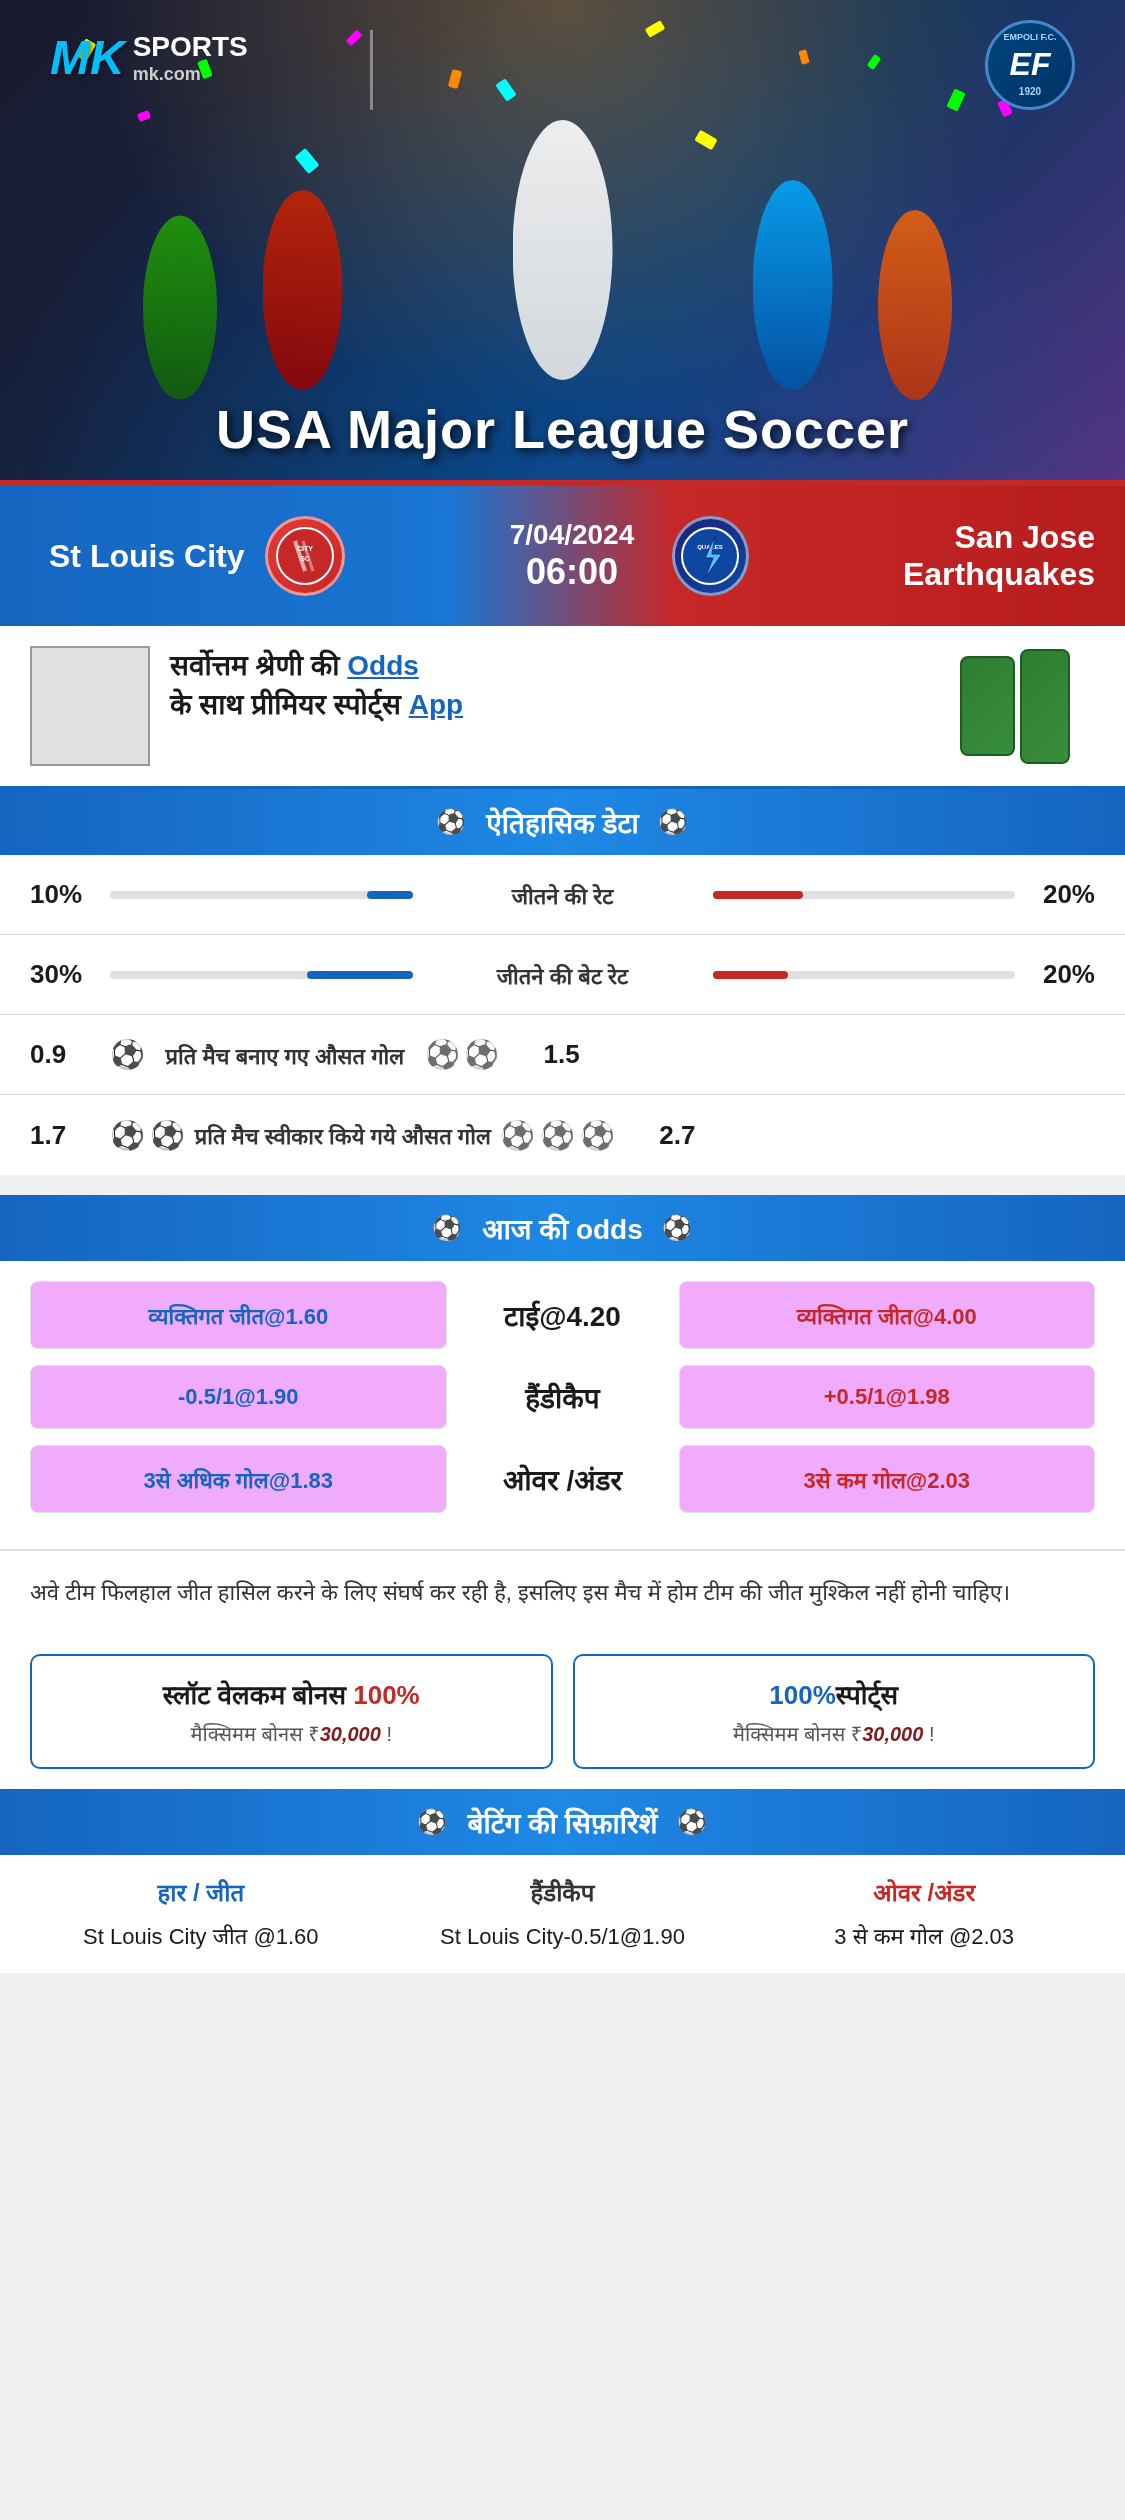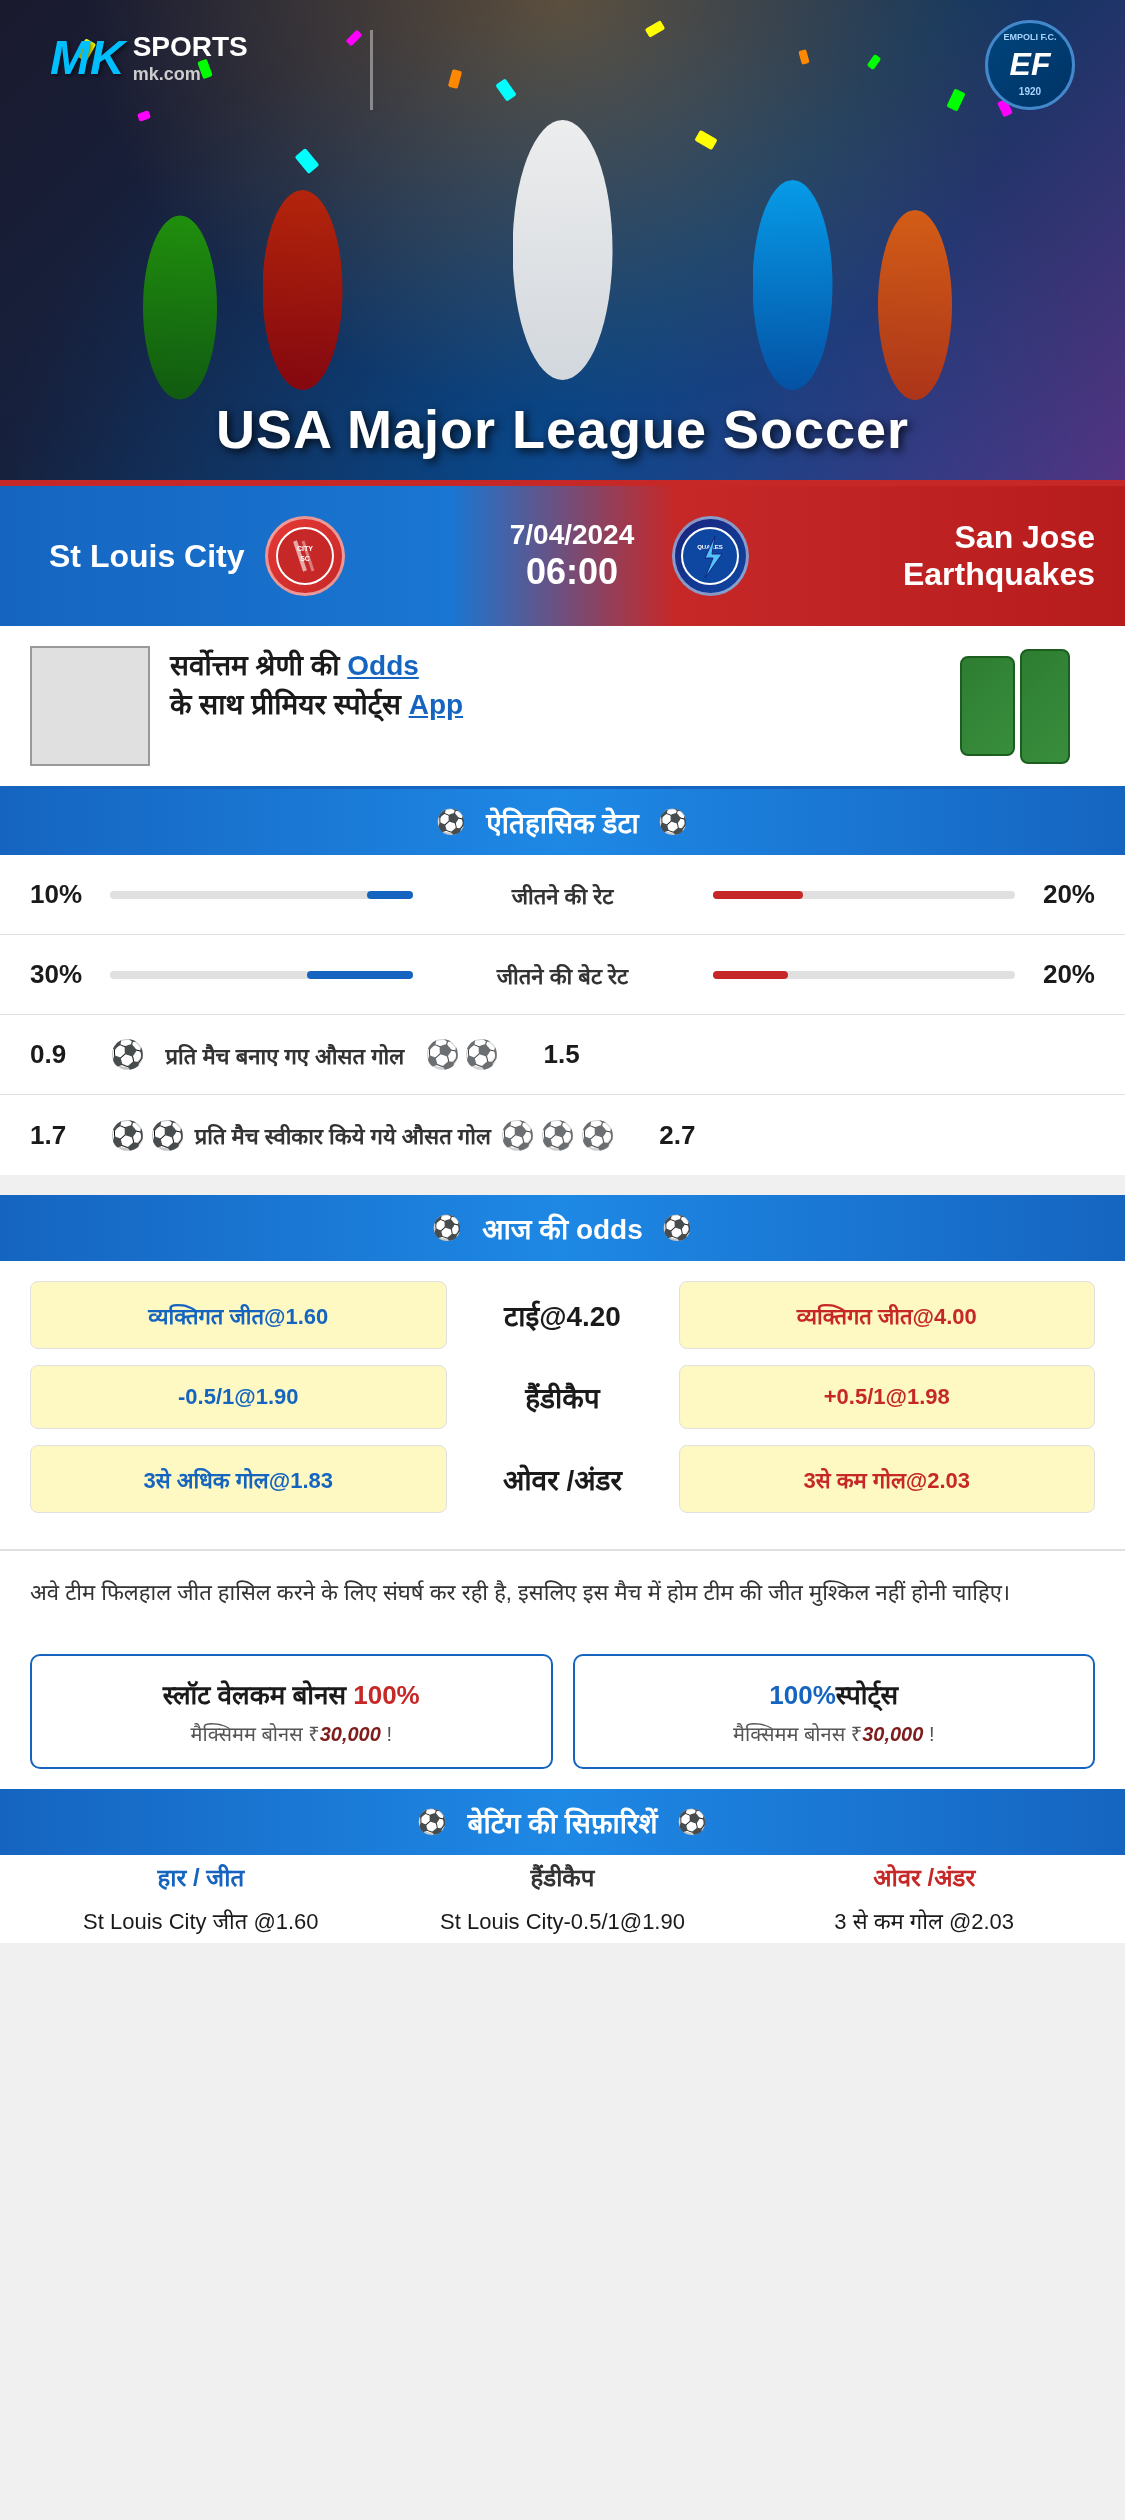--- a/index.html
+++ b/index.html
@@ -322,21 +322,21 @@
     .odds-row {
       display: flex;
       align-items: center;
       justify-content: space-between;
       margin-bottom: 16px;
       gap: 16px;
     }
     .odds-btn {
       flex: 1;
       padding: 18px 10px;
-      background: #fef9c3;
+      background: #f0abfc;
       border: 1px solid #e0e0e0;
       border-radius: 8px;
       text-align: center;
       font-size: 22px;
       font-weight: 600;
     }
     .odds-btn.blue {
       color: #1565c0;
     }
     .odds-btn.red {
@@ -392,21 +392,21 @@
     }
     .bonus-subtitle .amount {
       color: #7f1d1d;
       font-weight: 700;
       font-style: italic;
     }
 
     
     .betting-recs {
       background: white;
-      padding: 5px 30px;
+      padding: 20px 30px;
     }
     .betting-recs-grid {
       display: flex;
       gap: 20px;
     }
     .rec-col {
       flex: 1;
       text-align: center;
     }
     .rec-col-header {

